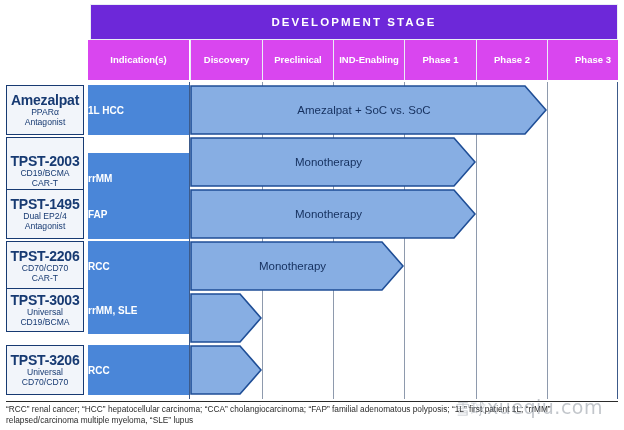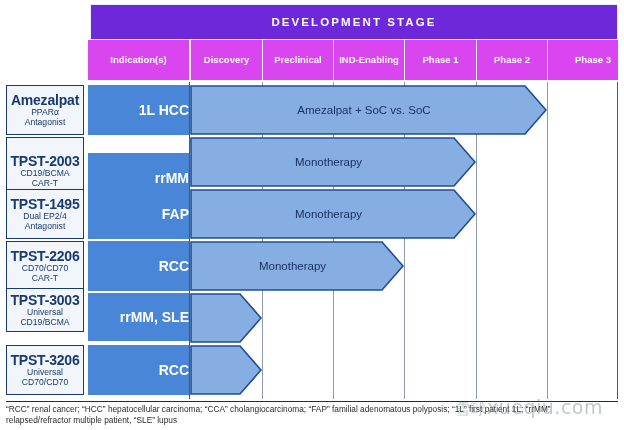--- a/index.html
+++ b/index.html
@@ -69,22 +69,22 @@
     padding:1px 1px;
   }
   .name-main{font-size:14px;font-weight:bold;line-height:1.12;letter-spacing:-0.2px;}
   .name-sub{font-size:8.6px;font-weight:normal;line-height:1.12;}
 
   .ind-box{
     position:absolute;
     left:88px; width:101px;
     background:#4a86d8;
     box-sizing:border-box;
-    display:flex;align-items:center;justify-content:flex-end;
-    color:#ffffff;font-size:14px;font-weight:bold;
+    display:flex;align-items:center;justify-content:flex-start;
+    color:#ffffff;font-size:10px;font-weight:bold;
     text-align:center;
   }
 
   
   .arrow-wrap{position:absolute;}
   .arrow-wrap svg{display:block;width:100%;height:100%;}
   .arrow-label{
     position:absolute;left:0;top:0;right:0;bottom:0;
     display:flex;align-items:center;justify-content:center;
     color:#15305e;font-size:11.5px;
@@ -212,21 +212,21 @@
         <svg viewBox="0 0 214 50" preserveAspectRatio="none">
           <polygon points="1,1 192,1 213,25 192,49 1,49" fill="#87aee3" stroke="#1f4e96" stroke-width="1.6" stroke-linejoin="miter"></polygon>
         </svg>
         <div class="arrow-label">Monotherapy</div>
       </div>
       <div class="name-box" style="top: 288px; height: 44px; text-align: center;">
         <div class="name-main">TPST-3003</div>
         <div class="name-sub">Universal</div>
         <div class="name-sub">CD19/BCMA</div>
       </div>
-      <div class="ind-box" style="top: 293px; height: 48px;">
+      <div class="ind-box" style="top: 286px; height: 48px;">
         <span>rrMM, SLE</span>
       </div>
       <div class="arrow-wrap" style="left: 190px; top: 293px; width: 72px; height: 50px;">
         <svg viewBox="0 0 72 50" preserveAspectRatio="none">
           <polygon points="1,1 50,1 71,25 50,49 1,49" fill="#87aee3" stroke="#1f4e96" stroke-width="1.6" stroke-linejoin="miter"></polygon>
         </svg>
       </div>
       <div class="name-box" style="top: 345px; height: 50px;">
         <div class="name-main">TPST-3206</div>
         <div class="name-sub">Universal</div>
@@ -238,18 +238,18 @@
       <div class="arrow-wrap" style="left: 190px; top: 345px; width: 72px; height: 50px;">
         <svg viewBox="0 0 72 50" preserveAspectRatio="none">
           <polygon points="1,1 50,1 71,25 50,49 1,49" fill="#87aee3" stroke="#1f4e96" stroke-width="1.6" stroke-linejoin="miter"></polygon>
         </svg>
       </div>
     </div>
 
   <div class="fn-rule"></div>
   <div class="footnote">
     <div>“RCC” renal cancer; “HCC” hepatocellular carcinoma; “CCA” cholangiocarcinoma; “FAP” familial adenomatous polyposis; “1L” first patient 1L; “rrMM”</div>
-    <div>relapsed/refractor multiple patient, “SLE” lupus</div>
+    <div>relapsed/carcinoma multiple myeloma, “SLE” lupus</div>
   </div>
 
   <div class="watermark"><span class="wm-cjk">雪球</span><span>xueqiu.com</span></div>
 
 </div>
 
 </body></html>

